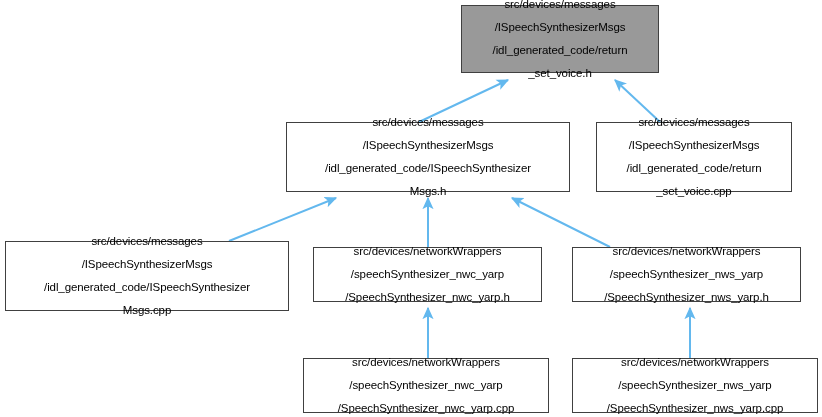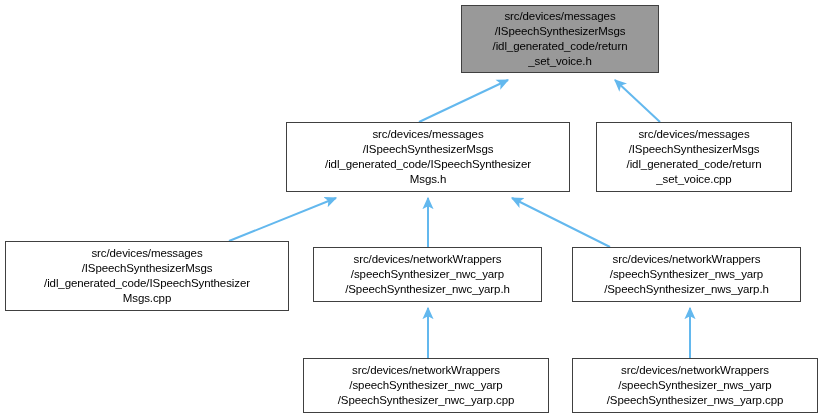--- a/index.html
+++ b/index.html
@@ -23,21 +23,21 @@
     height: 417px;
     pointer-events: none;
   }
   .node {
     position: absolute;
     box-sizing: border-box;
     border: 1px solid #404040;
     background: #ffffff;
     color: #000000;
     font-size: 11.5px;
-    line-height: 15px;
+    line-height: 23px;
     text-align: center;
     display: flex;
     align-items: center;
     justify-content: center;
     padding: 14px 3px;
     white-space: pre-line;
     letter-spacing: -0.1px;
   }
   .node.highlight {
     background: #999999;

